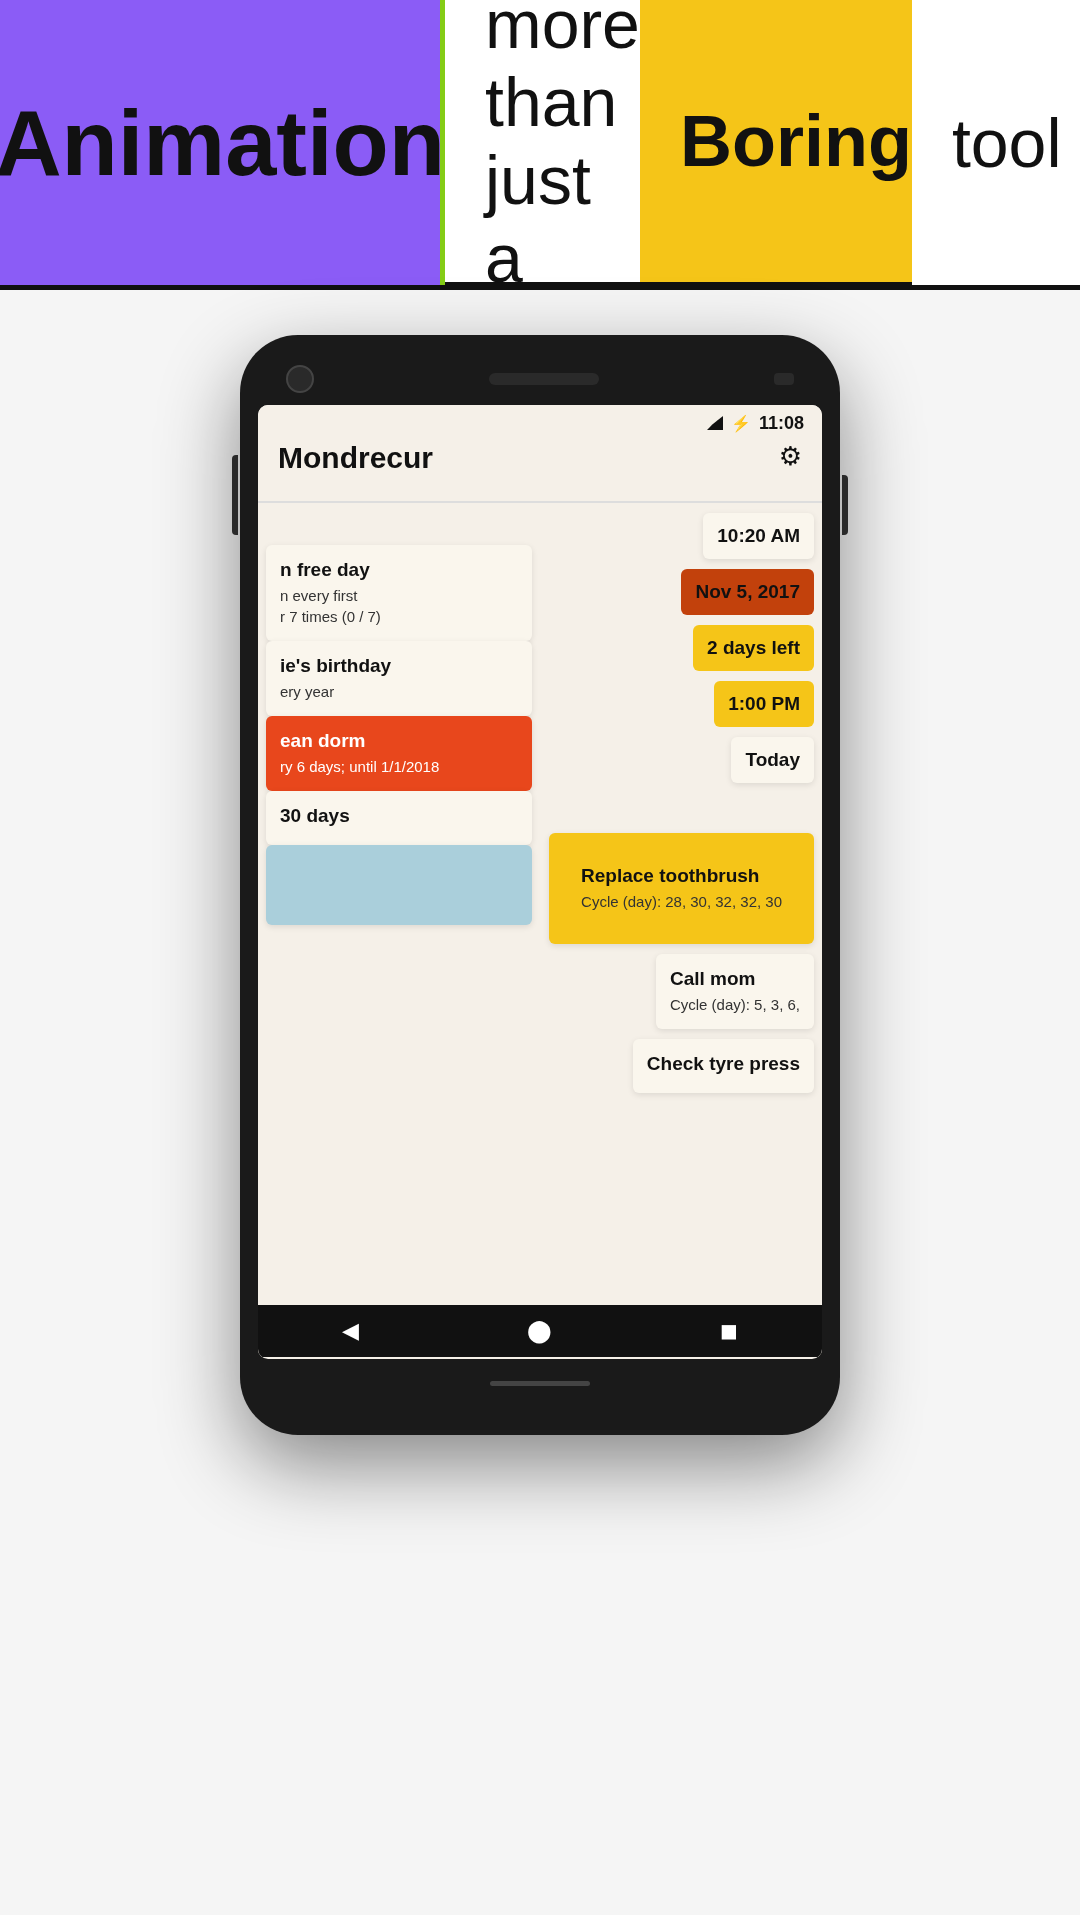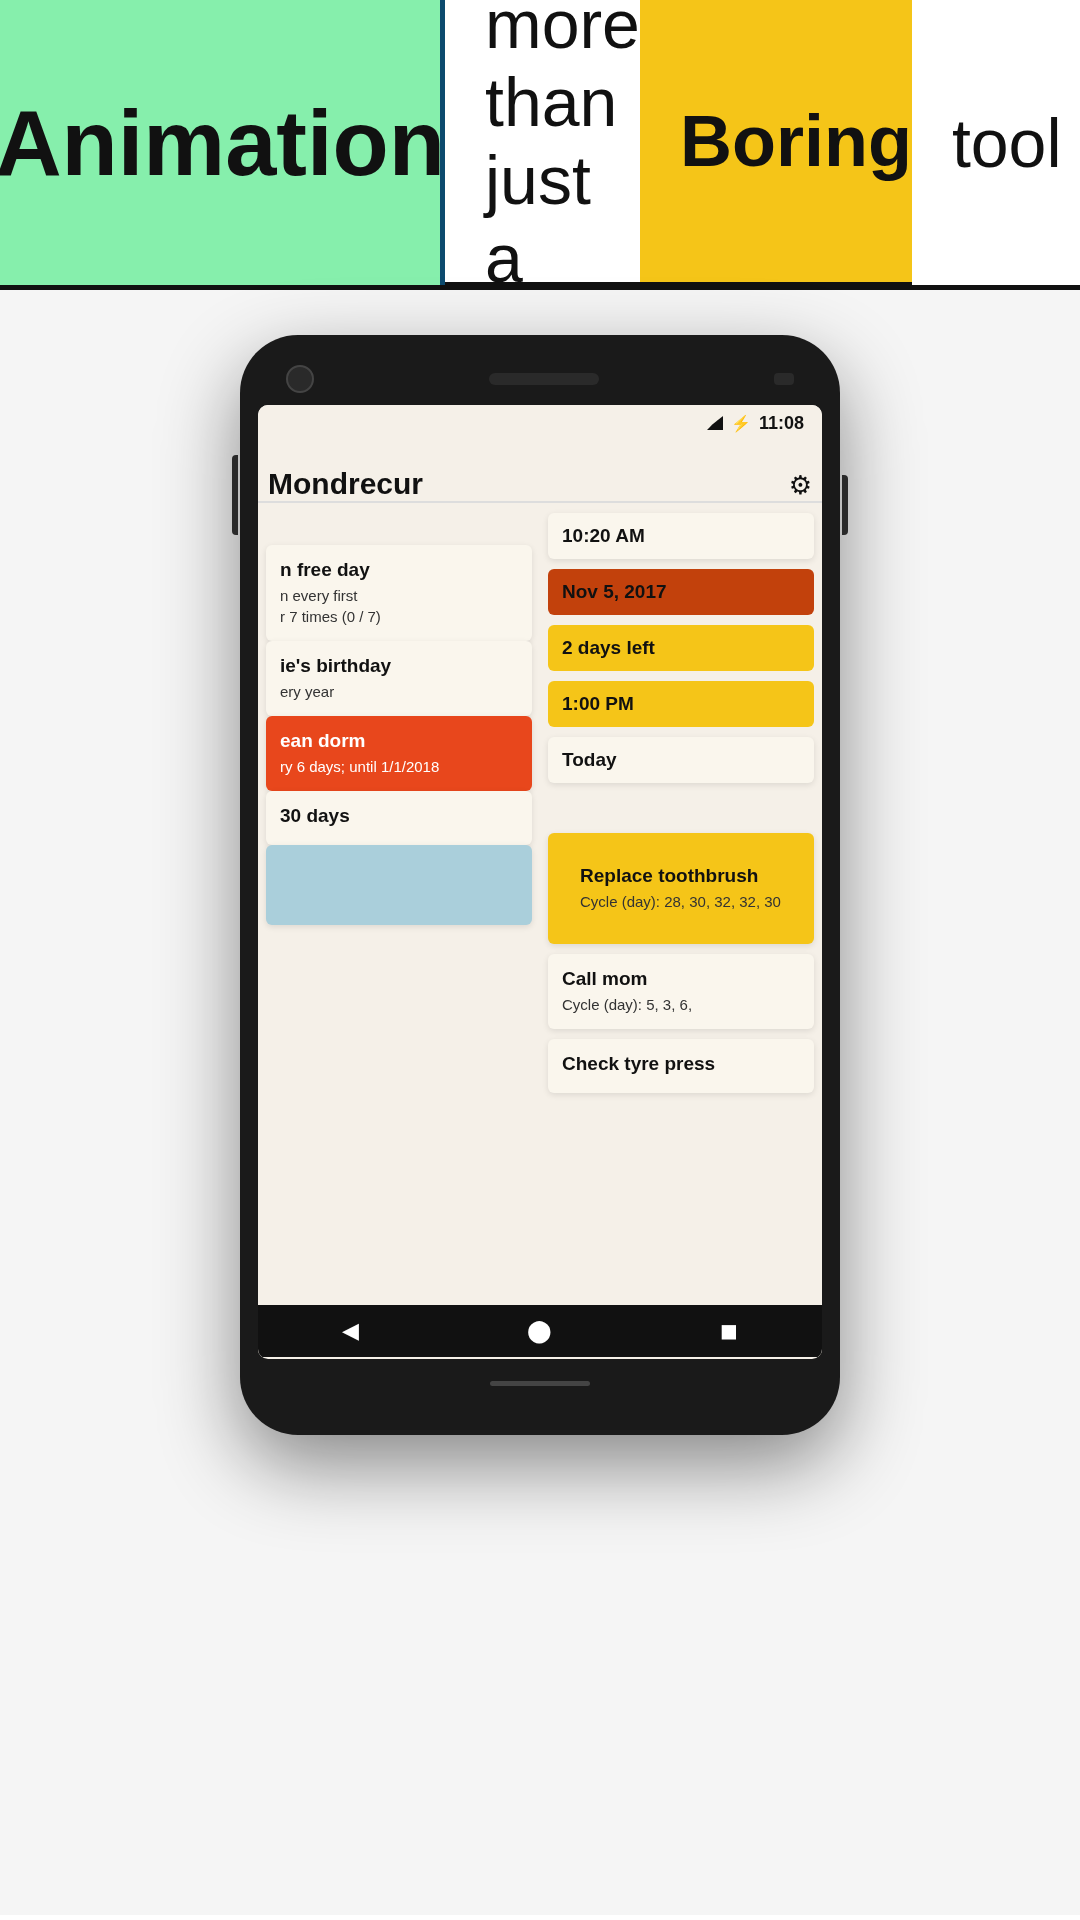--- a/index.html
+++ b/index.html
@@ -13,25 +13,25 @@
 
     
     .hero {
       display: flex;
       width: 1080px;
       height: 290px;
       border-bottom: 5px solid #111;
     }
     .hero-left {
       width: 445px;
-      background: #86efac;
+      background: #8b5cf6;
       display: flex;
       align-items: center;
       justify-content: center;
-      border-right: 5px solid #0c4a6e;
+      border-right: 5px solid #84cc16;
     }
     .hero-left-title {
       font-size: 92px;
       font-weight: 900;
       color: #111;
       line-height: 1;
     }
     .hero-right {
       flex: 1;
       display: flex;
@@ -146,23 +146,23 @@
       font-weight: 700;
       color: #111;
       text-align: center;
     }
 
     
     .app-header {
       background: #f5f0e8;
       height: 62px;
       display: flex;
-      align-items: flex-end;
+      align-items: flex-start;
       justify-content: space-between;
-      padding: 0 10px;
+      padding: 0 20px;
       border-bottom: 2px solid #ddd;
     }
     .app-title {
       font-size: 30px;
       font-weight: 700;
       color: #111;
     }
     .gear-icon {
       font-size: 26px;
       color: #111;
@@ -189,20 +189,21 @@
       flex-direction: column;
       margin-top: 32px;
     }
 
     .col-right {
       width: 50%;
       padding: 10px 8px;
       display: flex;
       flex-direction: column;
       gap: 10px;
+      align-items: flex-end;
     }
 
     
     .task-card {
       background: #faf6ed;
       border-radius: 6px;
       padding: 14px 14px;
       box-shadow: 0 2px 6px rgba(0,0,0,0.1);
     }
     .task-card.orange {

